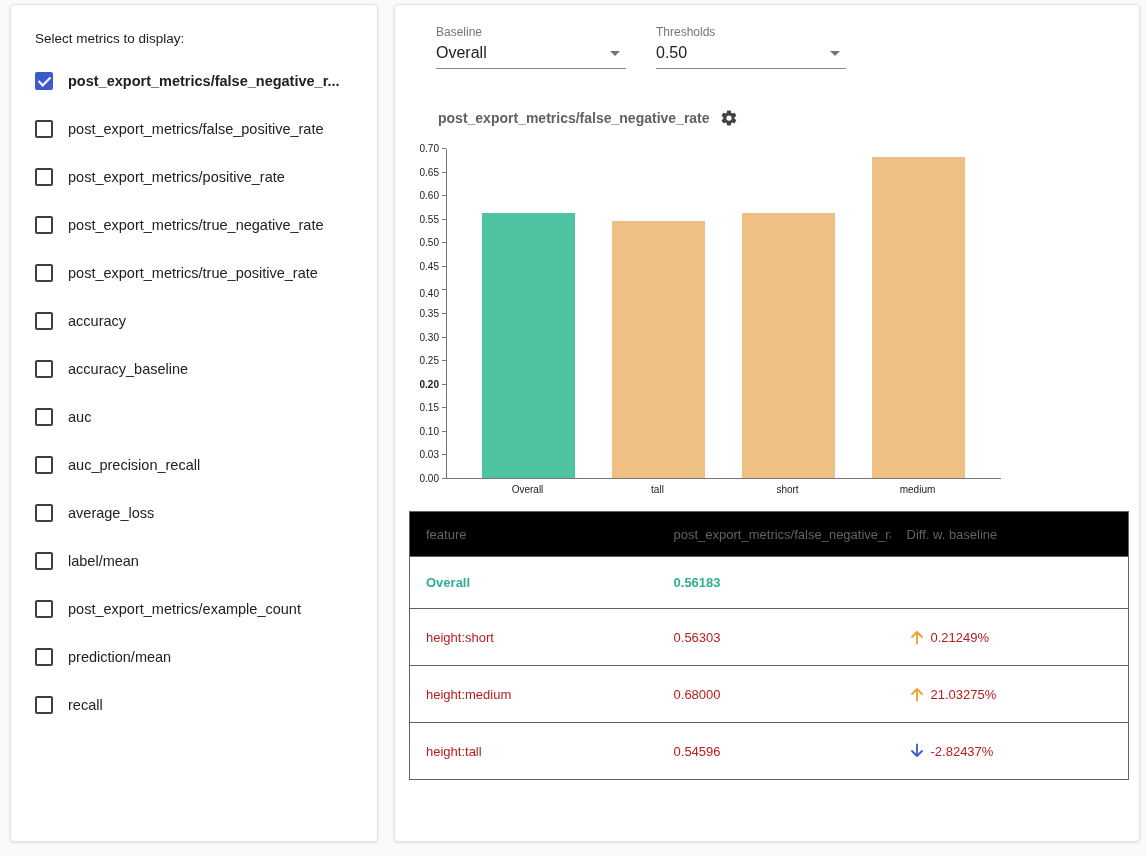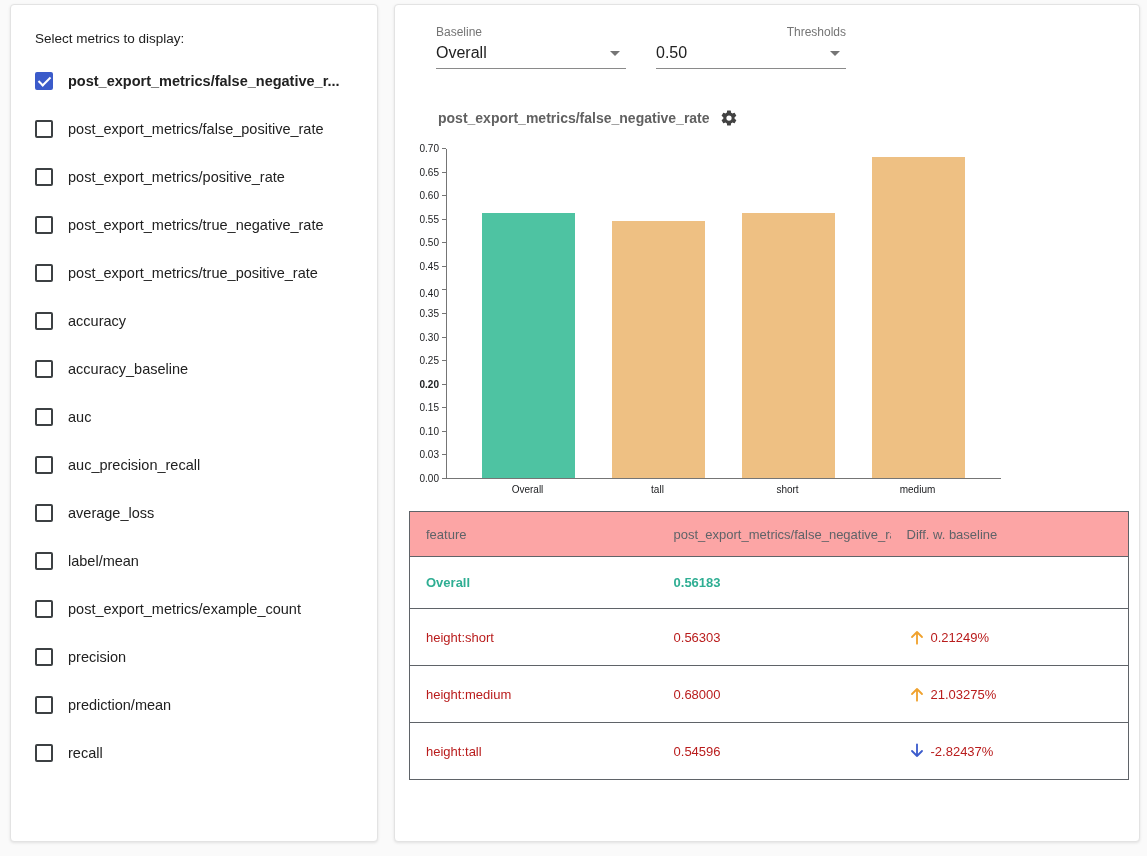--- a/index.html
+++ b/index.html
@@ -49,21 +49,21 @@
     width: 5px; height: 10px;
     border: solid #fff; border-width: 0 2px 2px 0;
     transform: rotate(45deg);
   }
   .metric-label { font-size: 14.5px; color: #212121; white-space: nowrap; overflow: hidden; }
   .metric-label.selected { font-weight: bold; }
 
   
   .controls-row { display: flex; margin-left: 27px; }
   .select-control { width: 190px; cursor: pointer; }
-  .select-control + .select-control { margin-left: 30px; text-align: right; }
+  .select-control + .select-control { margin-left: 30px; }
   .select-label { font-size: 12px; color: #757575; }
   .select-value-row {
     display: flex; align-items: center; justify-content: space-between;
     font-size: 16px; color: #212121;
     padding: 5px 2px 6px 0;
     border-bottom: 1px solid #8a8a8a;
   }
   .dd-arrow {
     width: 0; height: 0;
     border-left: 5px solid transparent;
@@ -98,21 +98,21 @@
 
   
   .metrics-table {
     width: 100%;
     margin-top: 14px;
     border-collapse: collapse;
     border: 1px solid #5f6368;
     table-layout: fixed;
   }
   .metrics-table th {
-    background: #fca5a5;
+    background: #000000;
     text-align: left;
     font-weight: 400;
     font-size: 13px;
     color: #5f6368;
     padding: 15px 16px 14px 16px;
     white-space: nowrap; overflow: hidden;
   }
   .metrics-table td {
     border-top: 1px solid #5f6368;
     font-size: 13px;
@@ -173,24 +173,20 @@
         <span class="checkbox"></span>
         <span class="metric-label">average_loss</span>
       </label>
       <label class="metric-item">
         <span class="checkbox"></span>
         <span class="metric-label">label/mean</span>
       </label>
       <label class="metric-item">
         <span class="checkbox"></span>
         <span class="metric-label">post_export_metrics/example_count</span>
-      </label>
-      <label class="metric-item">
-        <span class="checkbox"></span>
-        <span class="metric-label">precision</span>
       </label>
       <label class="metric-item">
         <span class="checkbox"></span>
         <span class="metric-label">prediction/mean</span>
       </label>
       <label class="metric-item">
         <span class="checkbox"></span>
         <span class="metric-label">recall</span>
       </label>
     </div>

